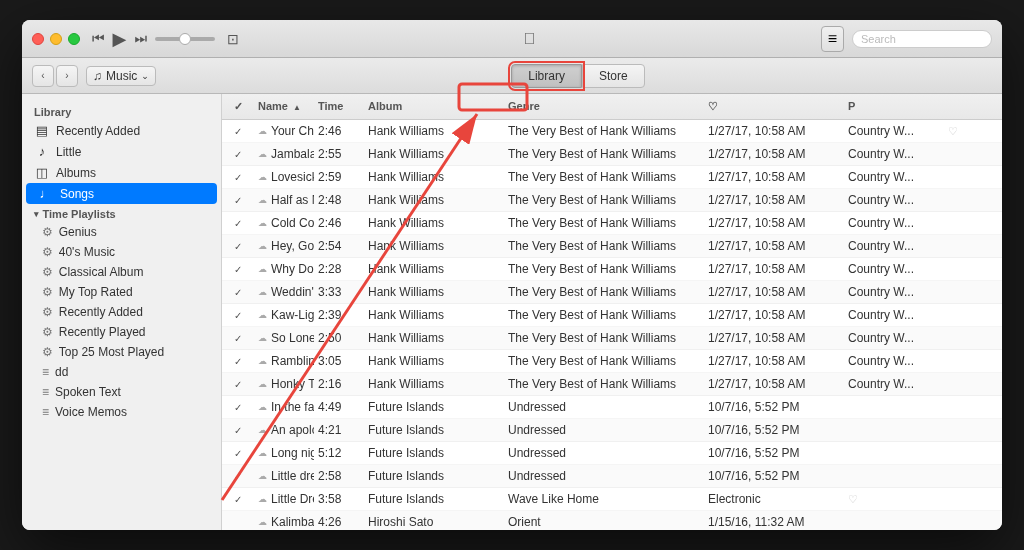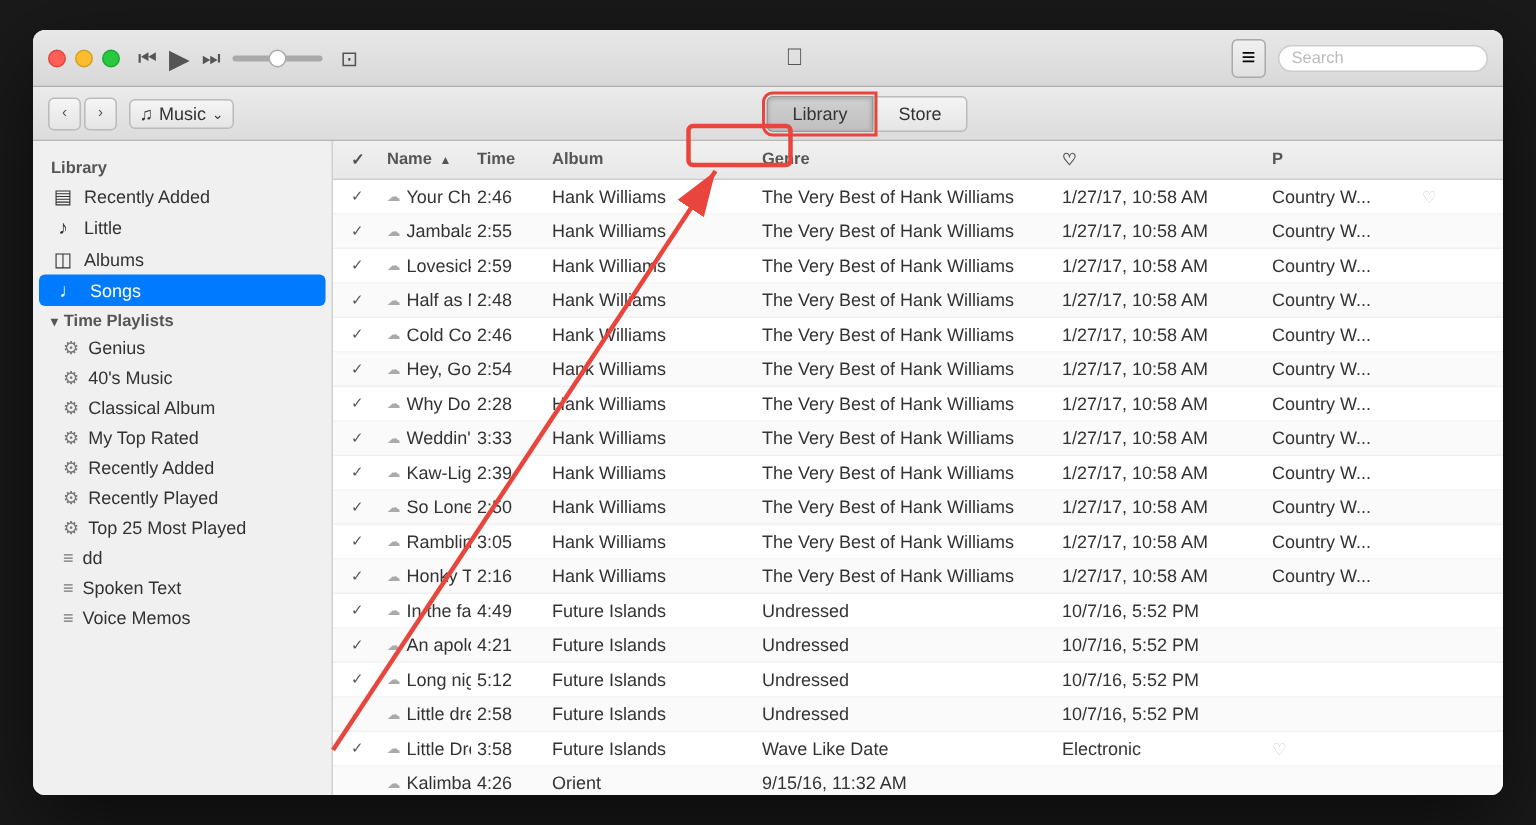--- a/index.html
+++ b/index.html
@@ -672,34 +672,35 @@
       <div class="col"></div>
     </div>
             <div class="song-row" style="background: white;">
       <div class="col checkmark">✓</div>
       <div class="col" style="display:flex;align-items:center;gap:4px;">
         <span style="color:#aaa;font-size:9px;">☁</span>
         Little Dreamer ··· 
       </div>
       <div class="col">3:58</div>
       <div class="col">Future Islands</div>
-      <div class="col">Wave Like Date</div>
+      <div class="col">Wave Like Home</div>
       <div class="col">Electronic</div>
       <div class="col heart-icon">♡</div>
       <div class="col"></div>
     </div>
             <div class="song-row" style="background: rgb(250, 250, 250);">
       <div class="col checkmark"></div>
       <div class="col" style="display:flex;align-items:center;gap:4px;">
         <span style="color:#aaa;font-size:9px;">☁</span>
         Kalimba Night
       </div>
       <div class="col">4:26</div>
+      <div class="col">Hiroshi Sato</div>
       <div class="col">Orient</div>
-      <div class="col">9/15/16, 11:32 AM</div>
+      <div class="col">1/15/16, 11:32 AM</div>
       <div class="col"></div>
       <div class="col heart-icon"></div>
       <div class="col"></div>
     </div>
           </div>
       </div>
     </div>
   </div>
 
   <svg class="red-arrow-container" viewBox="0 0 980 510" xmlns="http://www.w3.org/2000/svg" style="position:absolute;top:0;left:0;width:980px;height:510px;">

